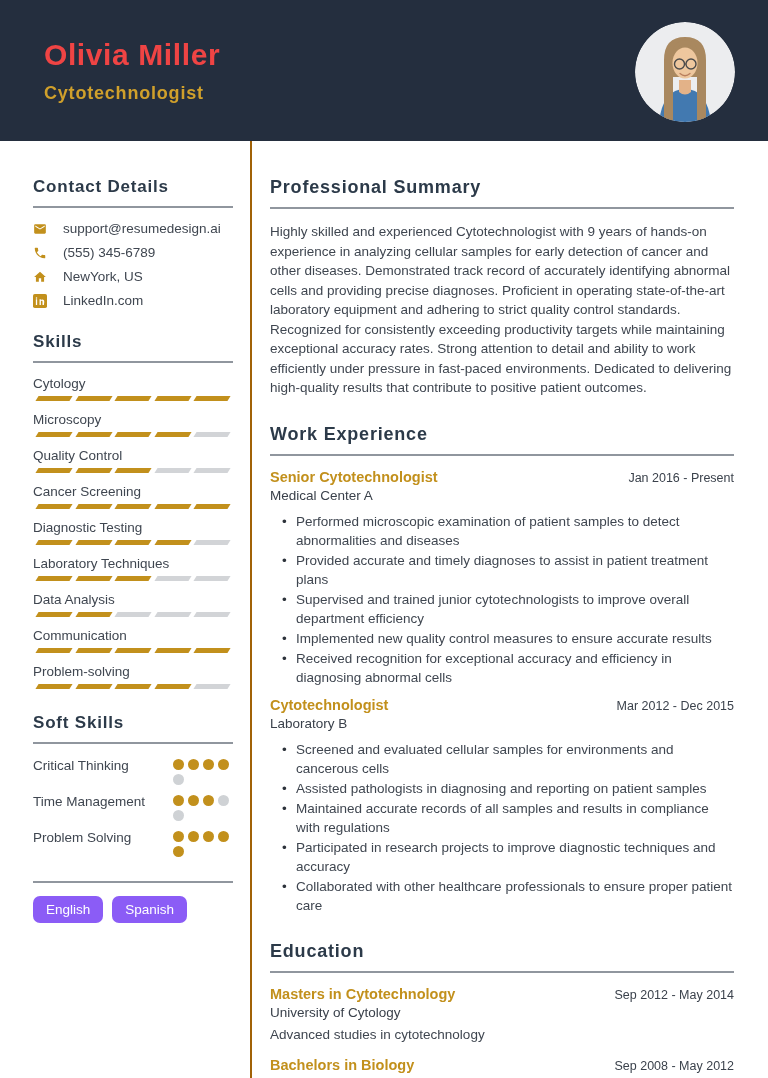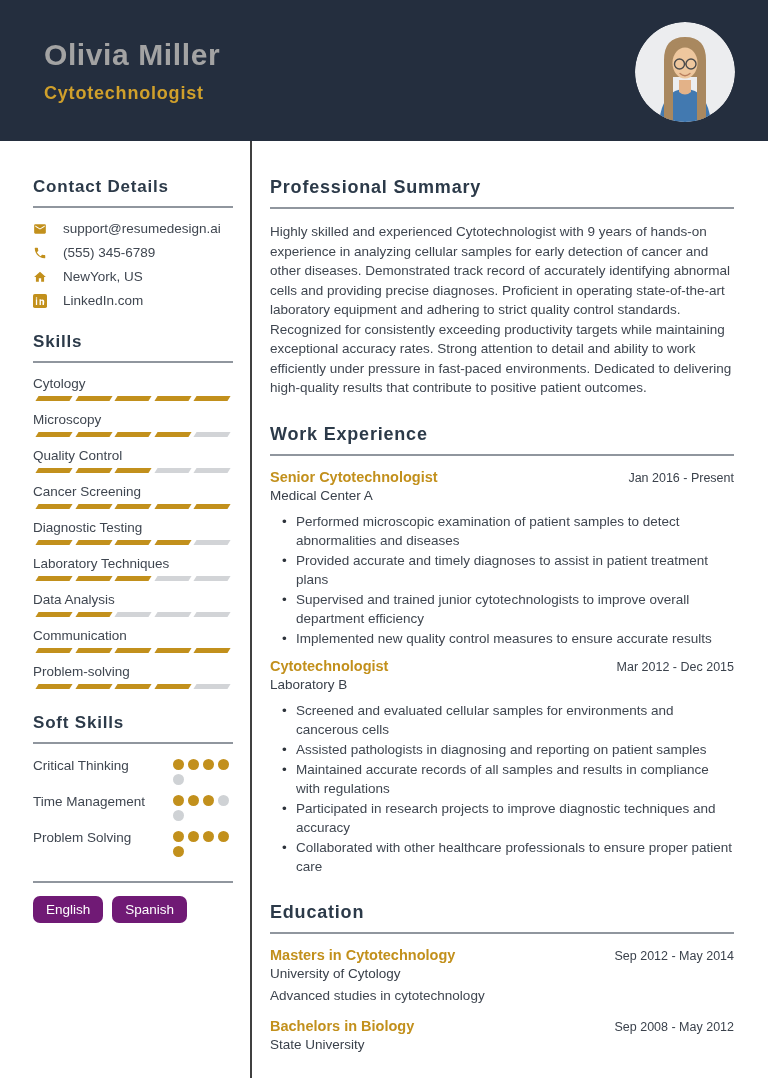--- a/index.html
+++ b/index.html
@@ -9,31 +9,31 @@
     font-family: "Liberation Sans", sans-serif; color: #40474F; position: relative;
   }
   
   .header {
     background: #242E3E; height: 141px;
     display: flex; align-items: center; justify-content: space-between;
     padding: 0 33px 0 44px;
   }
   .person-name {
     margin: 0 0 11px 0; font-size: 30px; font-weight: bold;
-    color: #a3a3a3; letter-spacing: 0.6px;
+    color: #ef4444; letter-spacing: 0.6px;
   }
   .person-title {
     font-size: 18px; font-weight: bold; color: #D0A02B; letter-spacing: 0.8px;
   }
   .avatar { width: 100px; height: 100px; border-radius: 50%; overflow: hidden; flex: none; margin-top: 2px; }
   
   .columns { display: flex; height: 937px; }
   .col-left {
     width: 252px; flex: none; padding: 36px 17px 0 33px;
-    border-right: 2px solid #404040;
+    border-right: 2px solid #a16207;
   }
   .col-right { flex: 1; padding: 36px 34px 0 18px; }
   
   .side-section { margin-bottom: 24px; }
   .main-section { margin-bottom: 26px; }
   h2.sec-h {
     margin: 0; font-weight: bold; color: #2C3A49; letter-spacing: 0.8px;
   }
   .col-left h2.sec-h { font-size: 17px; }
   .col-right h2.sec-h { font-size: 18px; }
@@ -53,21 +53,21 @@
   
   .soft-row { display: flex; align-items: flex-start; margin-bottom: 8px; }
   .soft-label { flex: 1; font-size: 13.5px; color: #3F4650; padding-right: 6px; line-height: 17px; }
   .dots { width: 60px; flex: none; display: flex; flex-wrap: wrap; gap: 4px 4px; padding-top: 2px; }
   .dot { width: 11px; height: 11px; border-radius: 50%; }
   .dot.filled { background: #C2901C; }
   .dot.empty  { background: #CFD2D5; }
   
   .badges { display: flex; gap: 9px; margin-top: 3px; }
   .badge {
-    background: #701a75; color: #ffffff; font-size: 13.5px;
+    background: #8b5cf6; color: #ffffff; font-size: 13.5px;
     padding: 6px 13px; border-radius: 7px; display: inline-block;
   }
   
   .summary-text { margin: 0; font-size: 13.5px; line-height: 19.5px; color: #3F4650; }
   .job { margin-bottom: 10px; }
   .job-head, .edu-head { display: flex; justify-content: space-between; align-items: baseline; }
   .job-title, .edu-degree { font-size: 14.5px; font-weight: bold; color: #C2901C; }
   .date { font-size: 12.5px; color: #3B424C; white-space: nowrap; }
   .company, .school { font-size: 13.5px; color: #3A414B; margin-top: 3px; }
   .bullets { list-style: none; margin: 9px 0 6px 0; padding: 0 0 0 12px; }
@@ -333,20 +333,21 @@
               <ul class="bullets">
 
                   <li>Performed microscopic examination of patient samples to detect abnormalities and diseases</li>
 
                   <li>Provided accurate and timely diagnoses to assist in patient treatment plans</li>
 
                   <li>Supervised and trained junior cytotechnologists to improve overall department efficiency</li>
 
                   <li>Implemented new quality control measures to ensure accurate results</li>
 
+                  <li>Received recognition for exceptional accuracy and efficiency in diagnosing abnormal cells</li>
                 </ul>
             </article>
 
             <article class="job">
               <div class="job-head">
                 <span class="job-title">Cytotechnologist</span>
                 <span class="date">Mar 2012 - Dec 2015</span>
               </div>
               <div class="company">Laboratory B</div>
               <ul class="bullets">

